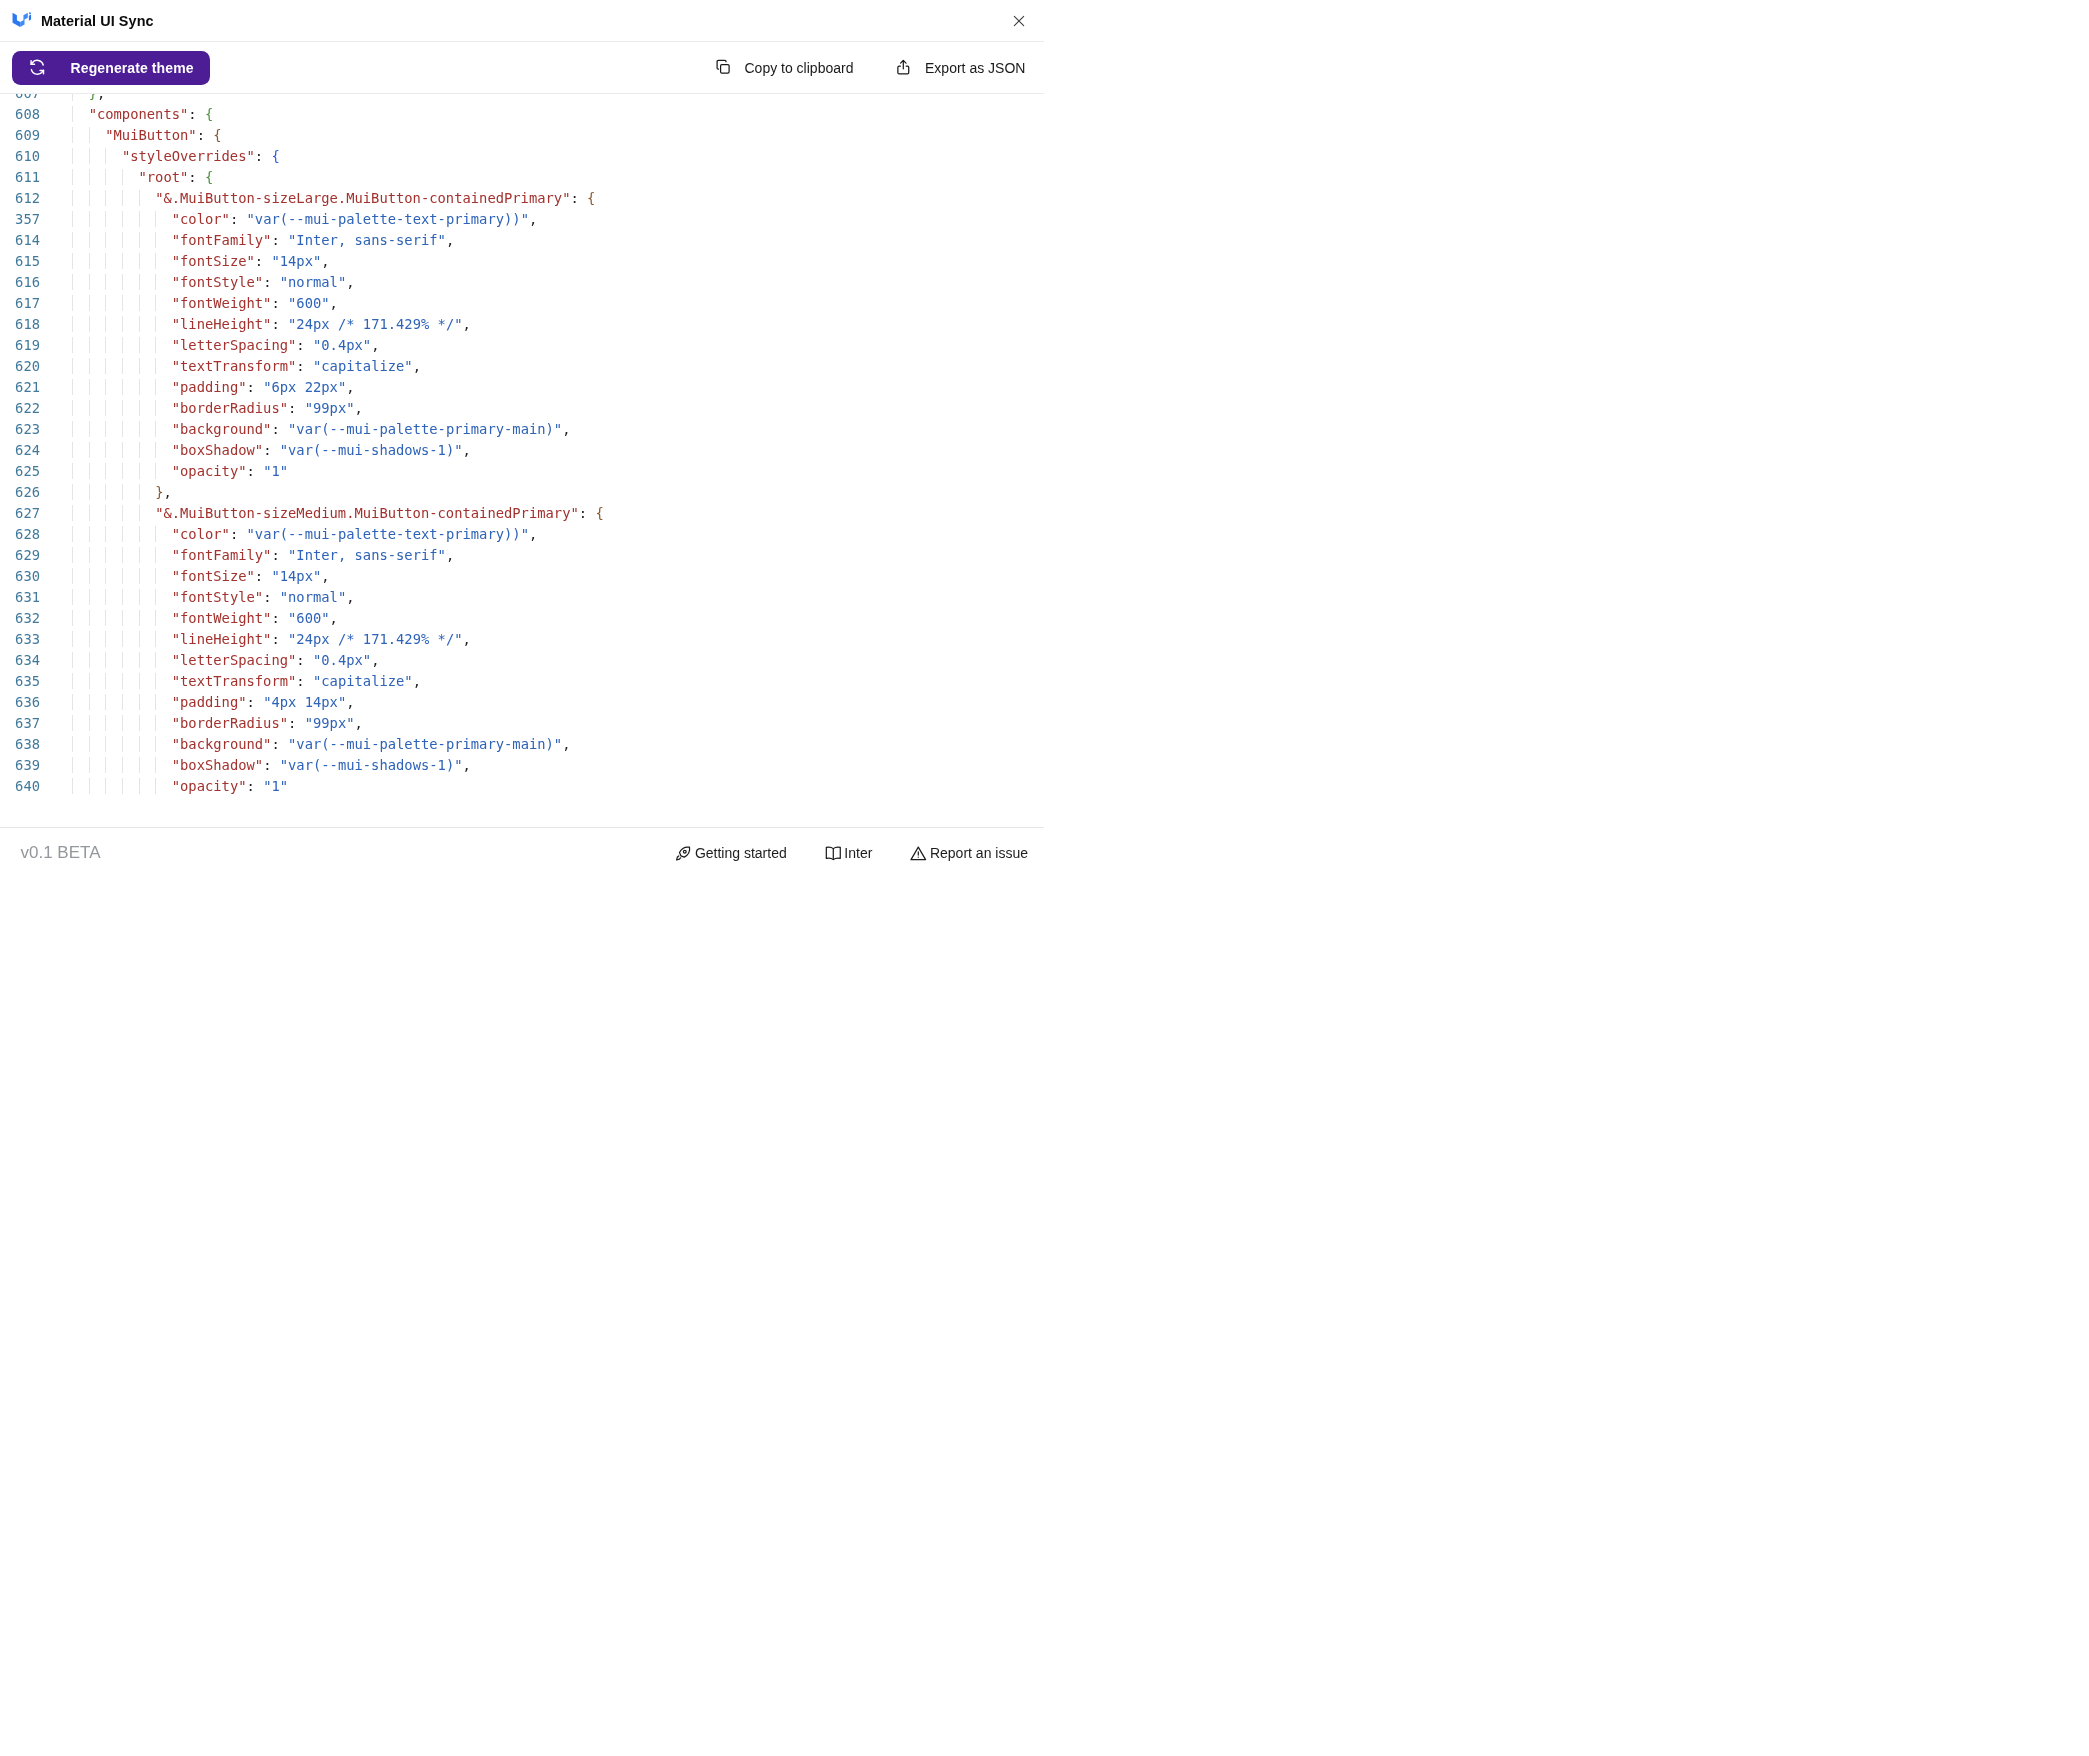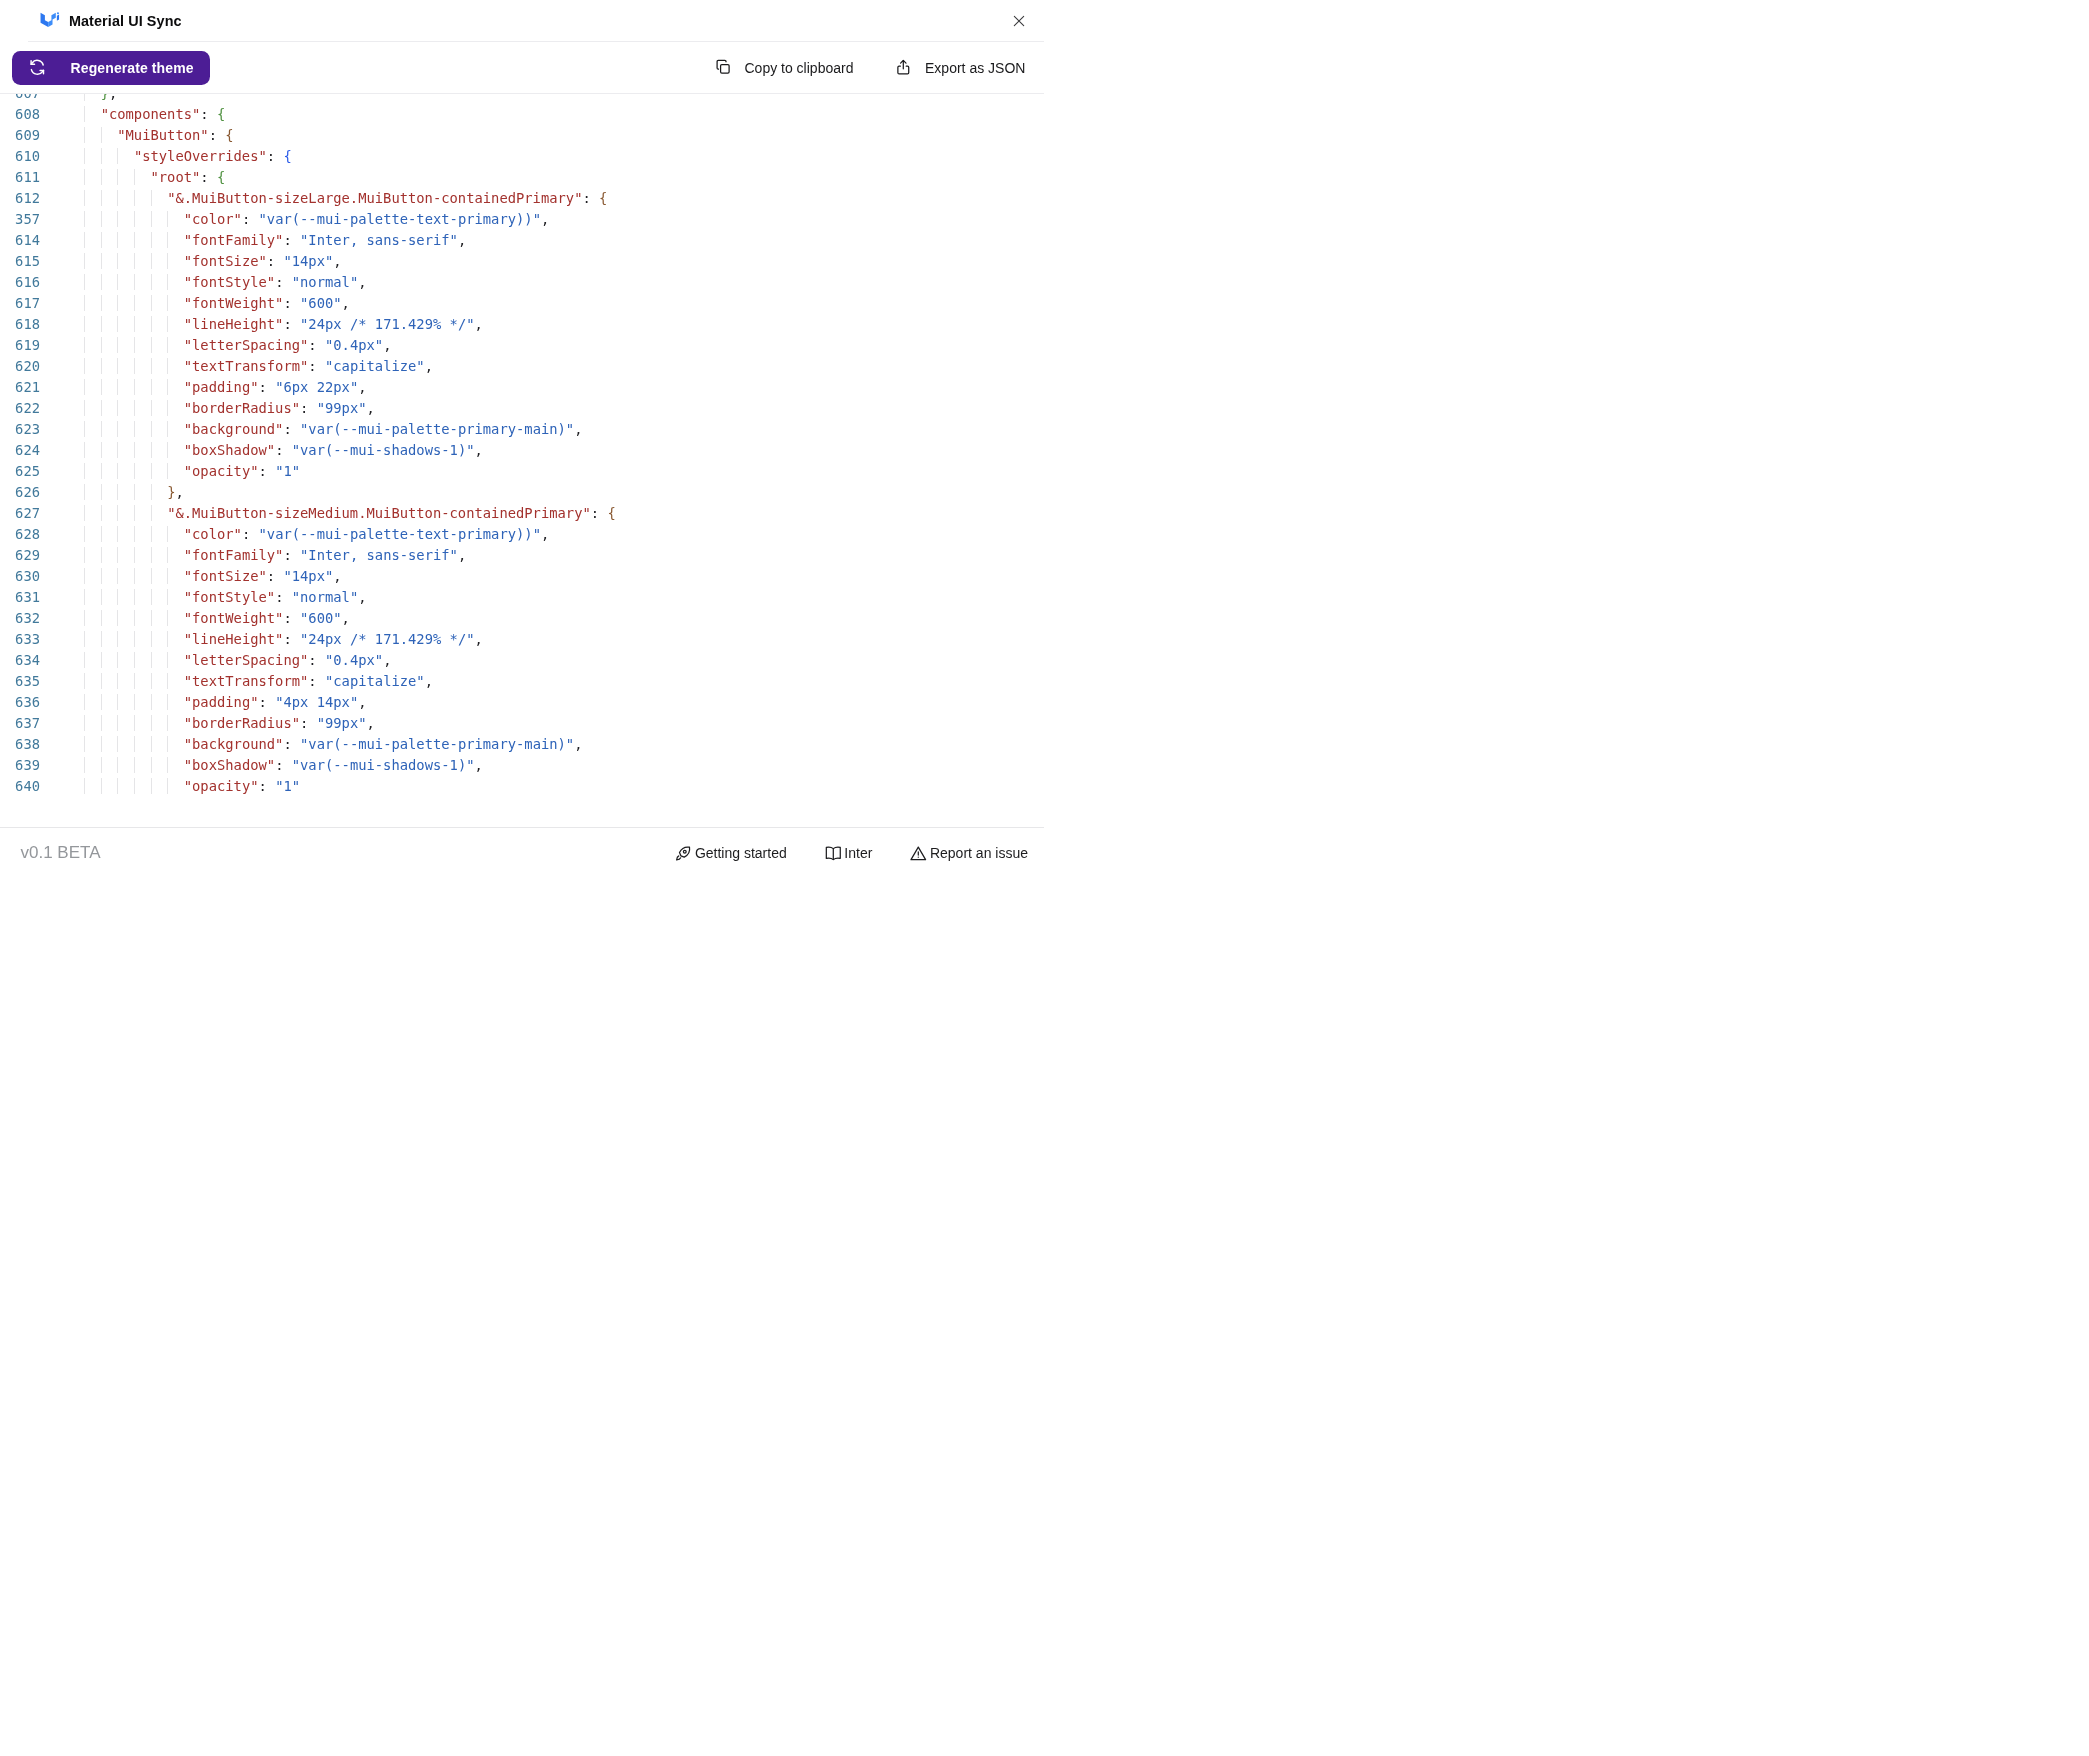--- a/index.html
+++ b/index.html
@@ -12,21 +12,20 @@
     color:#111;
     display:flex;flex-direction:column;
     overflow:hidden;
   }
   
   .hdr{
     flex:0 0 41px;
     border-bottom:0.9px solid #ececef;
     display:flex;align-items:center;
     padding:0 13px 0 12px;
-    margin-left:28px;
   }
   .logo{display:flex;align-items:center;}
   .title{font-size:14.4px;font-weight:700;color:#0c0c0d;margin-left:9.3px;letter-spacing:0.1px;}
   .close-btn{
     margin-left:auto;background:none;border:0;padding:3.7px;cursor:pointer;
     display:flex;align-items:center;color:#3a3a3c;
   }
   
   .toolbar{
     flex:0 0 51px;
@@ -61,21 +60,21 @@
   
   .editor-clip{flex:1 1 auto;overflow:hidden;position:relative;background:#fff;}
   .editor{
     margin-top:-11.2px;
     font-family:"DejaVu Sans Mono",monospace;
     font-size:13.8px;line-height:21px;
   }
   .cl{white-space:pre;height:21px;}
   .ln{
     display:inline-block;width:40px;text-align:right;
-    color:#41799b;margin-right:44px;
+    color:#41799b;margin-right:32px;
     -webkit-user-select:none;user-select:none;
   }
   .ig{box-shadow:inset 0.9px 0 0 #e3e3e5;}
   .tk-k{color:#a3322e;}   
   .tk-s{color:#2e63b8;}   
   .tk-p{color:#1f1f23;}   
   .tk-g{color:#4f9140;}   
   .tk-w{color:#8a5a33;}   
   .tk-b{color:#2d5de9;}   
   

